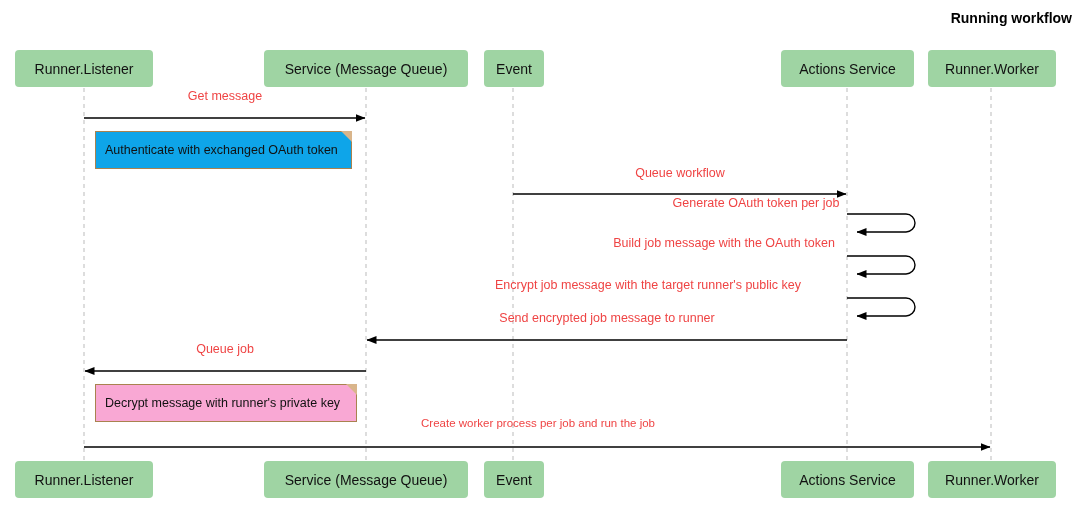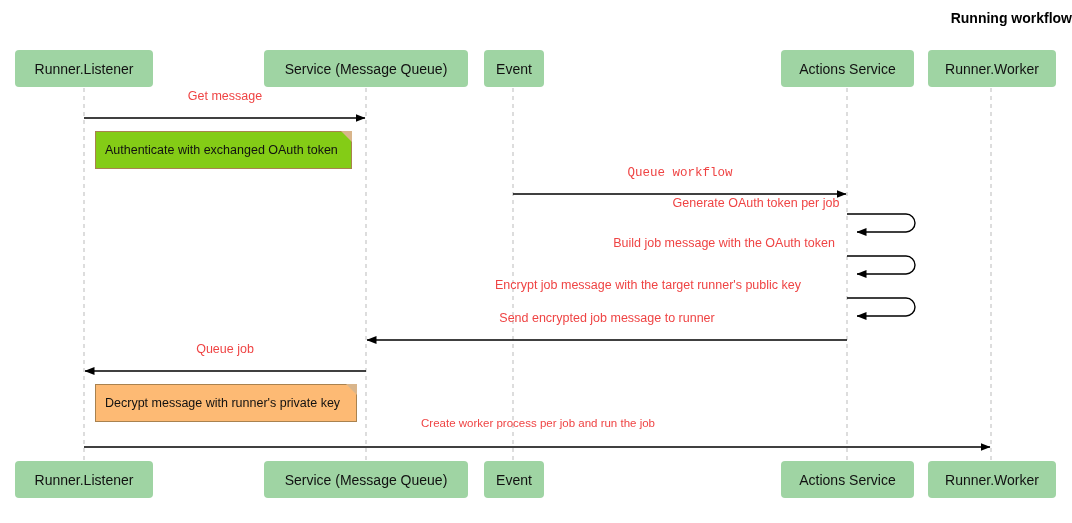--- a/index.html
+++ b/index.html
@@ -151,32 +151,32 @@
         <span>Event</span>
       </div>
       <div class="participant-box" style="left: 781px; top: 461px; width: 133px; height: 37px; background: rgb(159, 212, 163);">
         <span>Actions Service</span>
       </div>
       <div class="participant-box" style="left: 928px; top: 461px; width: 128px; height: 37px; background: rgb(159, 212, 163);">
         <span>Runner.Worker</span>
       </div>
     </div>
   <div id="notes-layer">
-      <div class="note-box" style="left: 95px; top: 131px; width: 257px; height: 38px; background: #84cc16; border-color: rgb(169, 130, 79); position: absolute;">
+      <div class="note-box" style="left: 95px; top: 131px; width: 257px; height: 38px; background: #0ea5e9; border-color: rgb(169, 130, 79); position: absolute;">
         <span class="note-fold" style="border-top-color: rgb(217, 181, 139);"></span>
         <span>Authenticate with exchanged OAuth token</span>
       </div>
-      <div class="note-box" style="left: 95px; top: 384px; width: 262px; height: 38px; background: #fdba74; border-color: rgb(169, 130, 79); position: absolute;">
+      <div class="note-box" style="left: 95px; top: 384px; width: 262px; height: 38px; background: #f9a8d4; border-color: rgb(169, 130, 79); position: absolute;">
         <span class="note-fold" style="border-top-color: rgb(217, 181, 139);"></span>
         <span>Decrypt message with runner's private key</span>
       </div>
     </div>
   <div id="labels-layer">
       <div class="msg-label" style="left: 225px; top: 89px;">Get message</div>
-      <div class="msg-label" style="left: 680px; top: 166px; font-family: Liberation Mono, monospace;">Queue workflow</div>
+      <div class="msg-label" style="left: 680px; top: 166px;">Queue workflow</div>
       <div class="msg-label" style="left: 756px; top: 196px;">Generate OAuth token per job</div>
       <div class="msg-label" style="left: 724px; top: 236px;">Build job message with the OAuth token</div>
       <div class="msg-label" style="left: 648px; top: 278px; text-align: right;">Encrypt job message with the target runner's public key</div>
       <div class="msg-label" style="left: 607px; top: 311px;">Send encrypted job message to runner</div>
       <div class="msg-label" style="left: 225px; top: 342px;">Queue job</div>
       <div class="msg-label small" style="left: 538px; top: 417px;">Create worker process per job and run the job</div>
     </div>
 
 </div>
 

